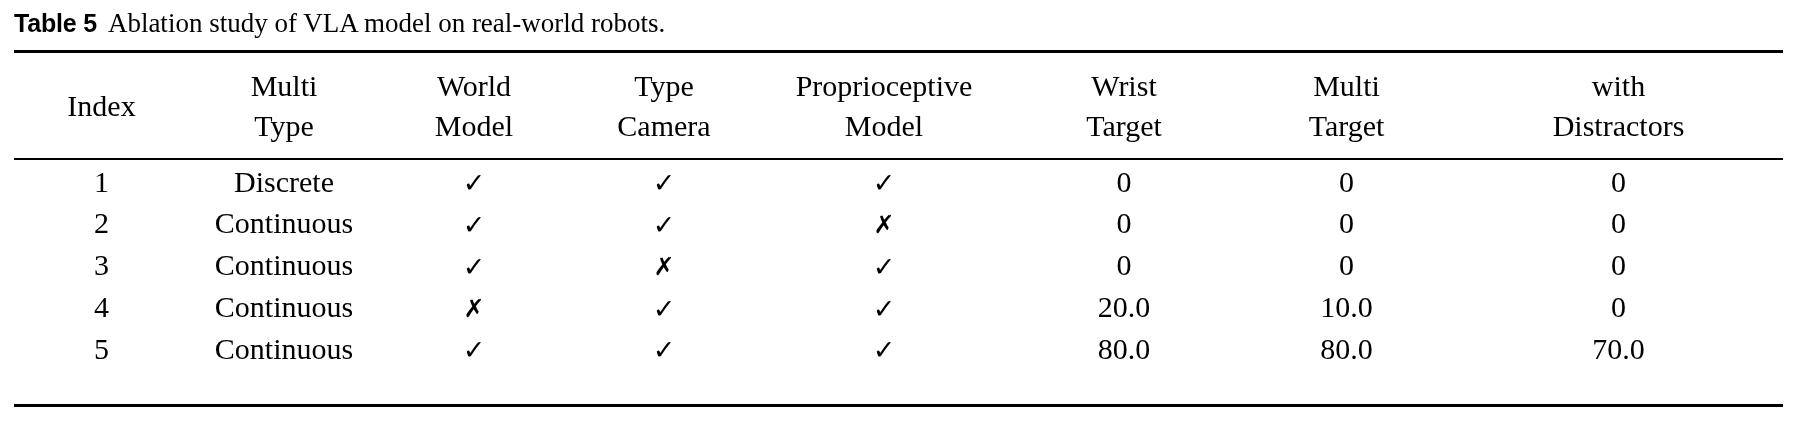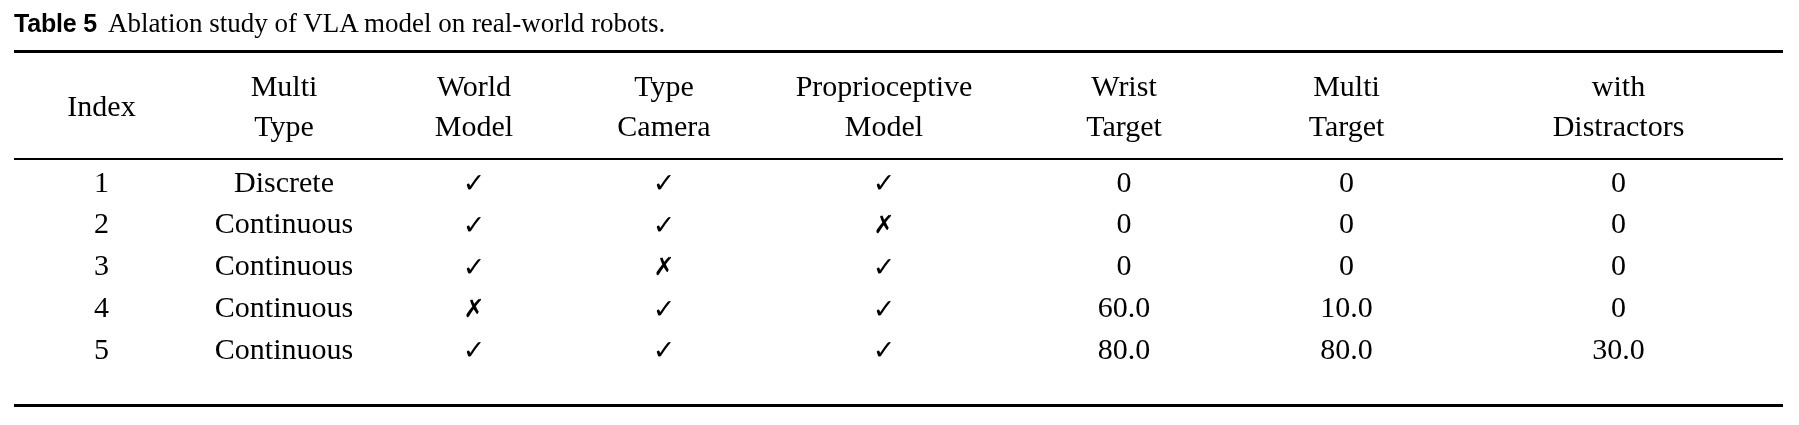--- a/index.html
+++ b/index.html
@@ -216,32 +216,32 @@
         <td><span class="num">0</span></td>
         <td><span class="num">0</span></td>
       </tr>
 
       <tr class="body-row">
         <td><span class="num">4</span></td>
         <td><span>Continuous</span></td>
         <td><span class="mark mark-no">✗</span></td>
         <td><span class="mark mark-yes">✓</span></td>
         <td><span class="mark mark-yes">✓</span></td>
-        <td><span class="num">60.0</span></td>
+        <td><span class="num">20.0</span></td>
         <td><span class="num">10.0</span></td>
         <td><span class="num">0</span></td>
       </tr>
 
       <tr class="body-row">
         <td><span class="num">5</span></td>
         <td><span>Continuous</span></td>
         <td><span class="mark mark-yes">✓</span></td>
         <td><span class="mark mark-yes">✓</span></td>
         <td><span class="mark mark-yes">✓</span></td>
         <td><span class="num">80.0</span></td>
         <td><span class="num">80.0</span></td>
-        <td><span class="num">30.0</span></td>
+        <td><span class="num">70.0</span></td>
       </tr>
 
     </tbody>
   </table>
 
 </div>
 
 </body></html>

